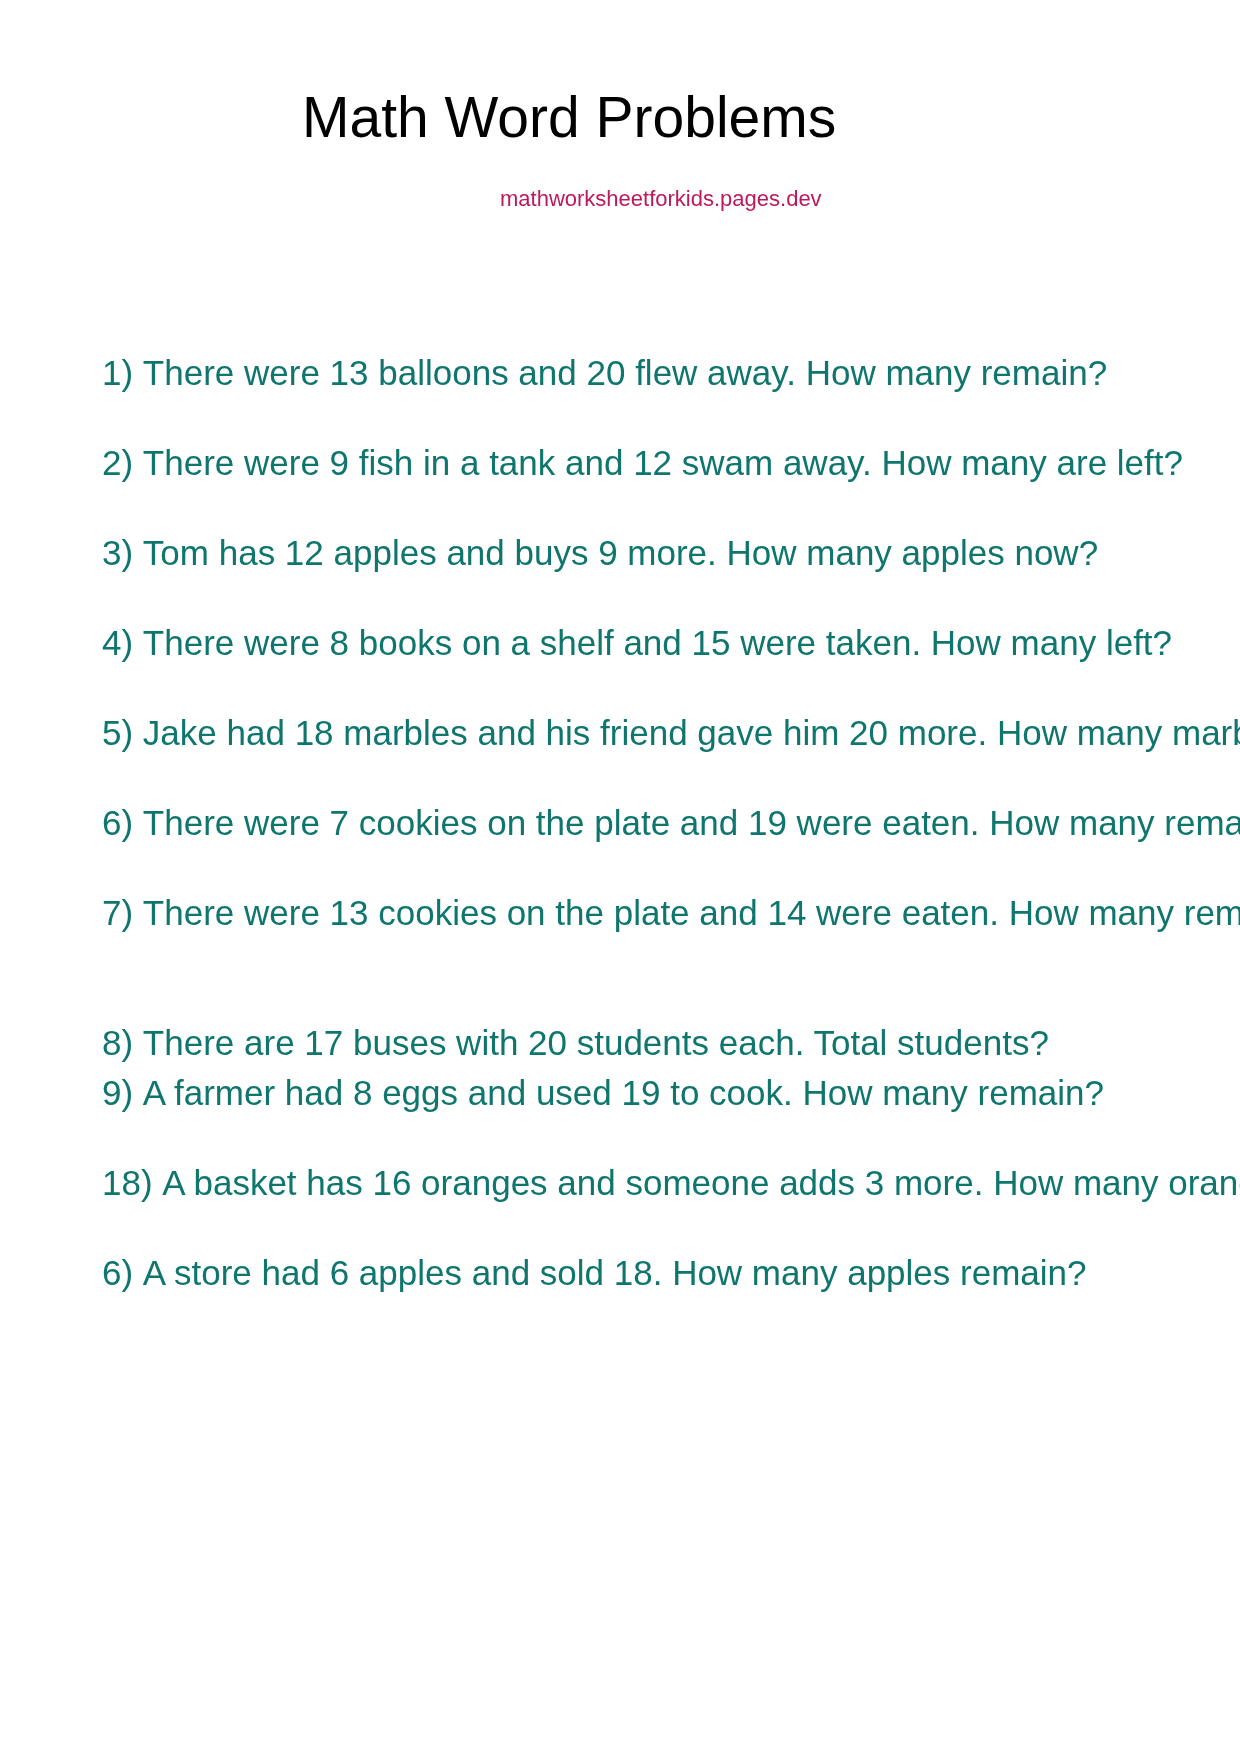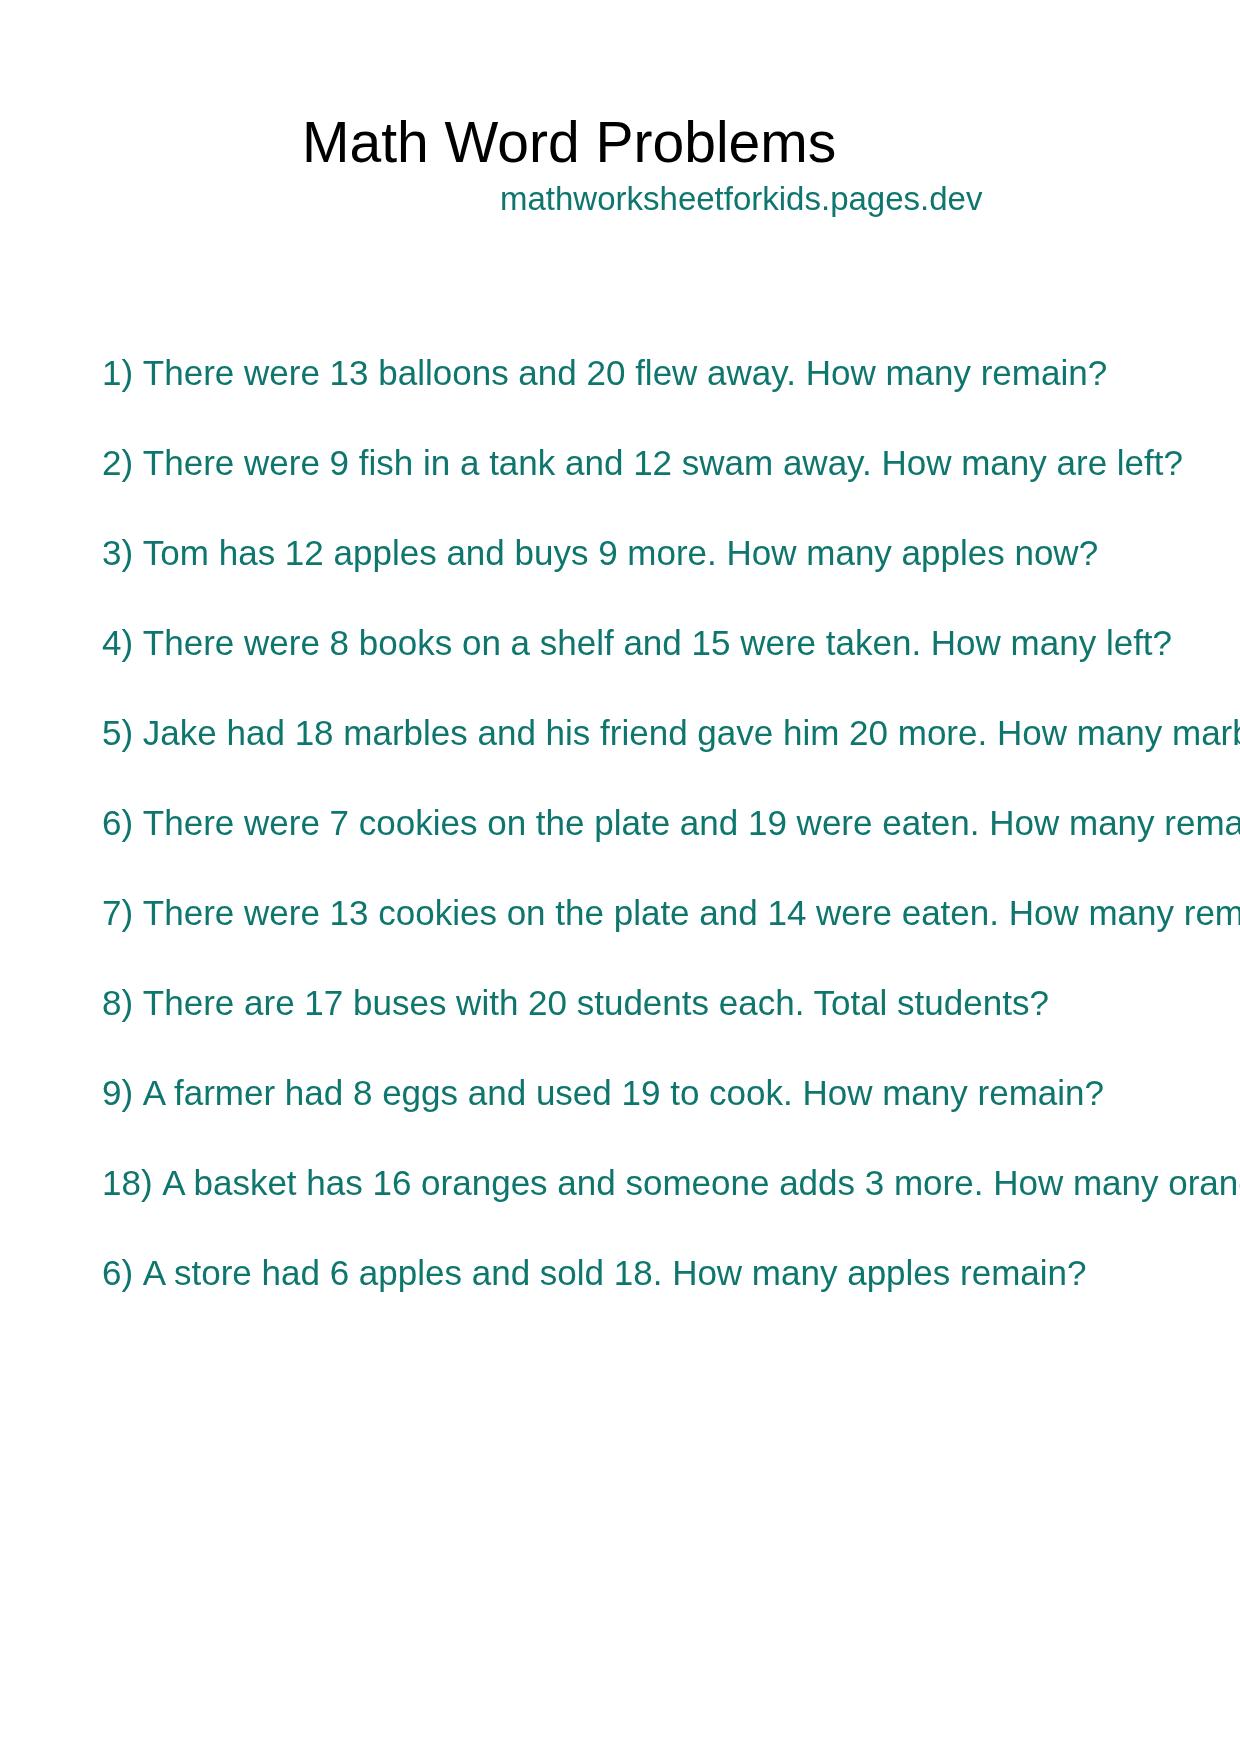--- a/index.html
+++ b/index.html
@@ -20,43 +20,43 @@
       left: 0;
       top: 0;
       width: 1240px;
       height: 1754px;
       overflow: hidden;
       background: #ffffff;
     }
     .title {
       position: absolute;
       left: 302px;
-      top: 171px;
+      top: 146px;
       transform: translateY(-100%);
       font-size: 57px;
       line-height: 57px;
       white-space: nowrap;
       margin: 0;
       font-weight: normal;
       color: #000000;
       
       padding-bottom: 0;
     }
     .title-inner, .subtitle-inner, .problem-text {
       display: inline-block;
     }
     .subtitle {
       position: absolute;
       left: 500px;
       top: 213px;
       transform: translateY(-100%);
-      font-size: 33px;
+      font-size: 22px;
       line-height: 29px;
       white-space: nowrap;
-      color: #0f766e;
+      color: #be185d;
     }
     .problems {
       position: absolute;
       left: 102px;
       top: 0;
       width: 1138px;
       margin: 0;
       padding: 0;
       list-style: none;
     }
@@ -105,21 +105,21 @@
       <span class="problem-text">Jake had 18 marbles and his friend gave him 20 more. How many marb</span>
     </li>
     <li class="problem" style="top:840px">
       <span>6)</span>
       <span class="problem-text">There were 7 cookies on the plate and 19 were eaten. How many rema</span>
     </li>
     <li class="problem" style="top:930px">
       <span>7)</span>
       <span class="problem-text">There were 13 cookies on the plate and 14 were eaten. How many rem</span>
     </li>
-    <li class="problem" style="top:1020px">
+    <li class="problem" style="top:1060px">
       <span>8)</span>
       <span class="problem-text">There are 17 buses with 20 students each. Total students?</span>
     </li>
     <li class="problem" style="top:1110px">
       <span>9)</span>
       <span class="problem-text">A farmer had 8 eggs and used 19 to cook. How many remain?</span>
     </li>
     <li class="problem" style="top:1200px">
       <span>18)</span>
       <span class="problem-text">A basket has 16 oranges and someone adds 3 more. How many orang</span>

